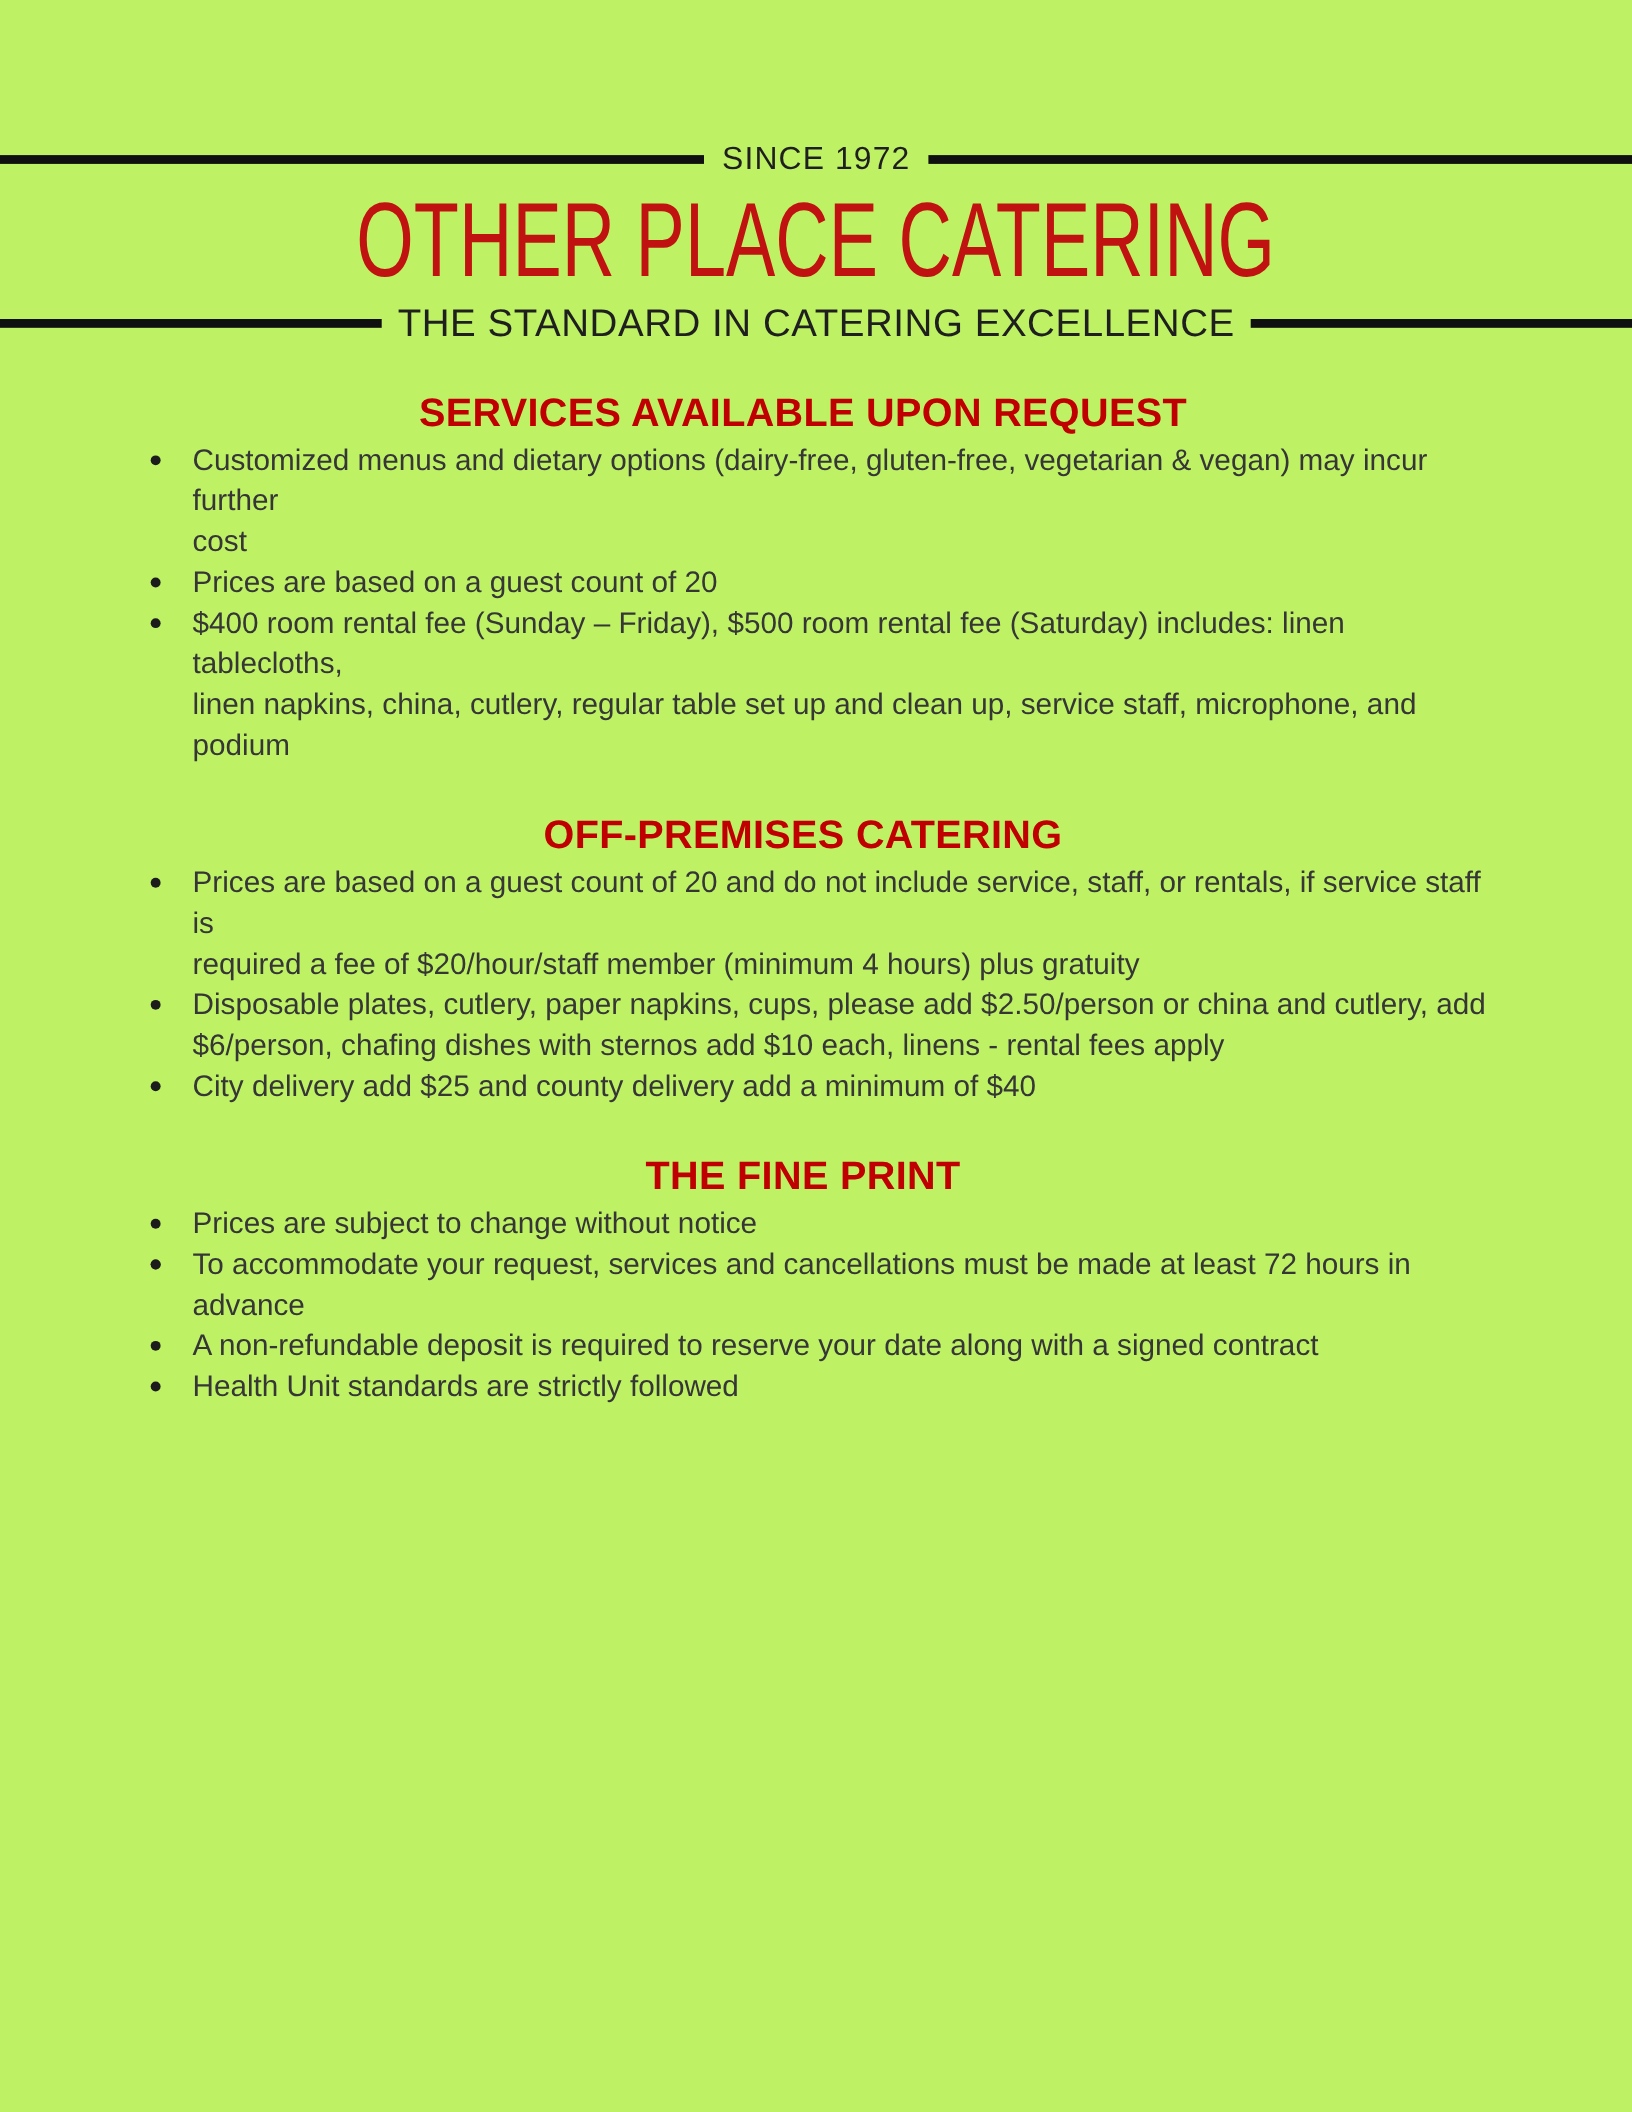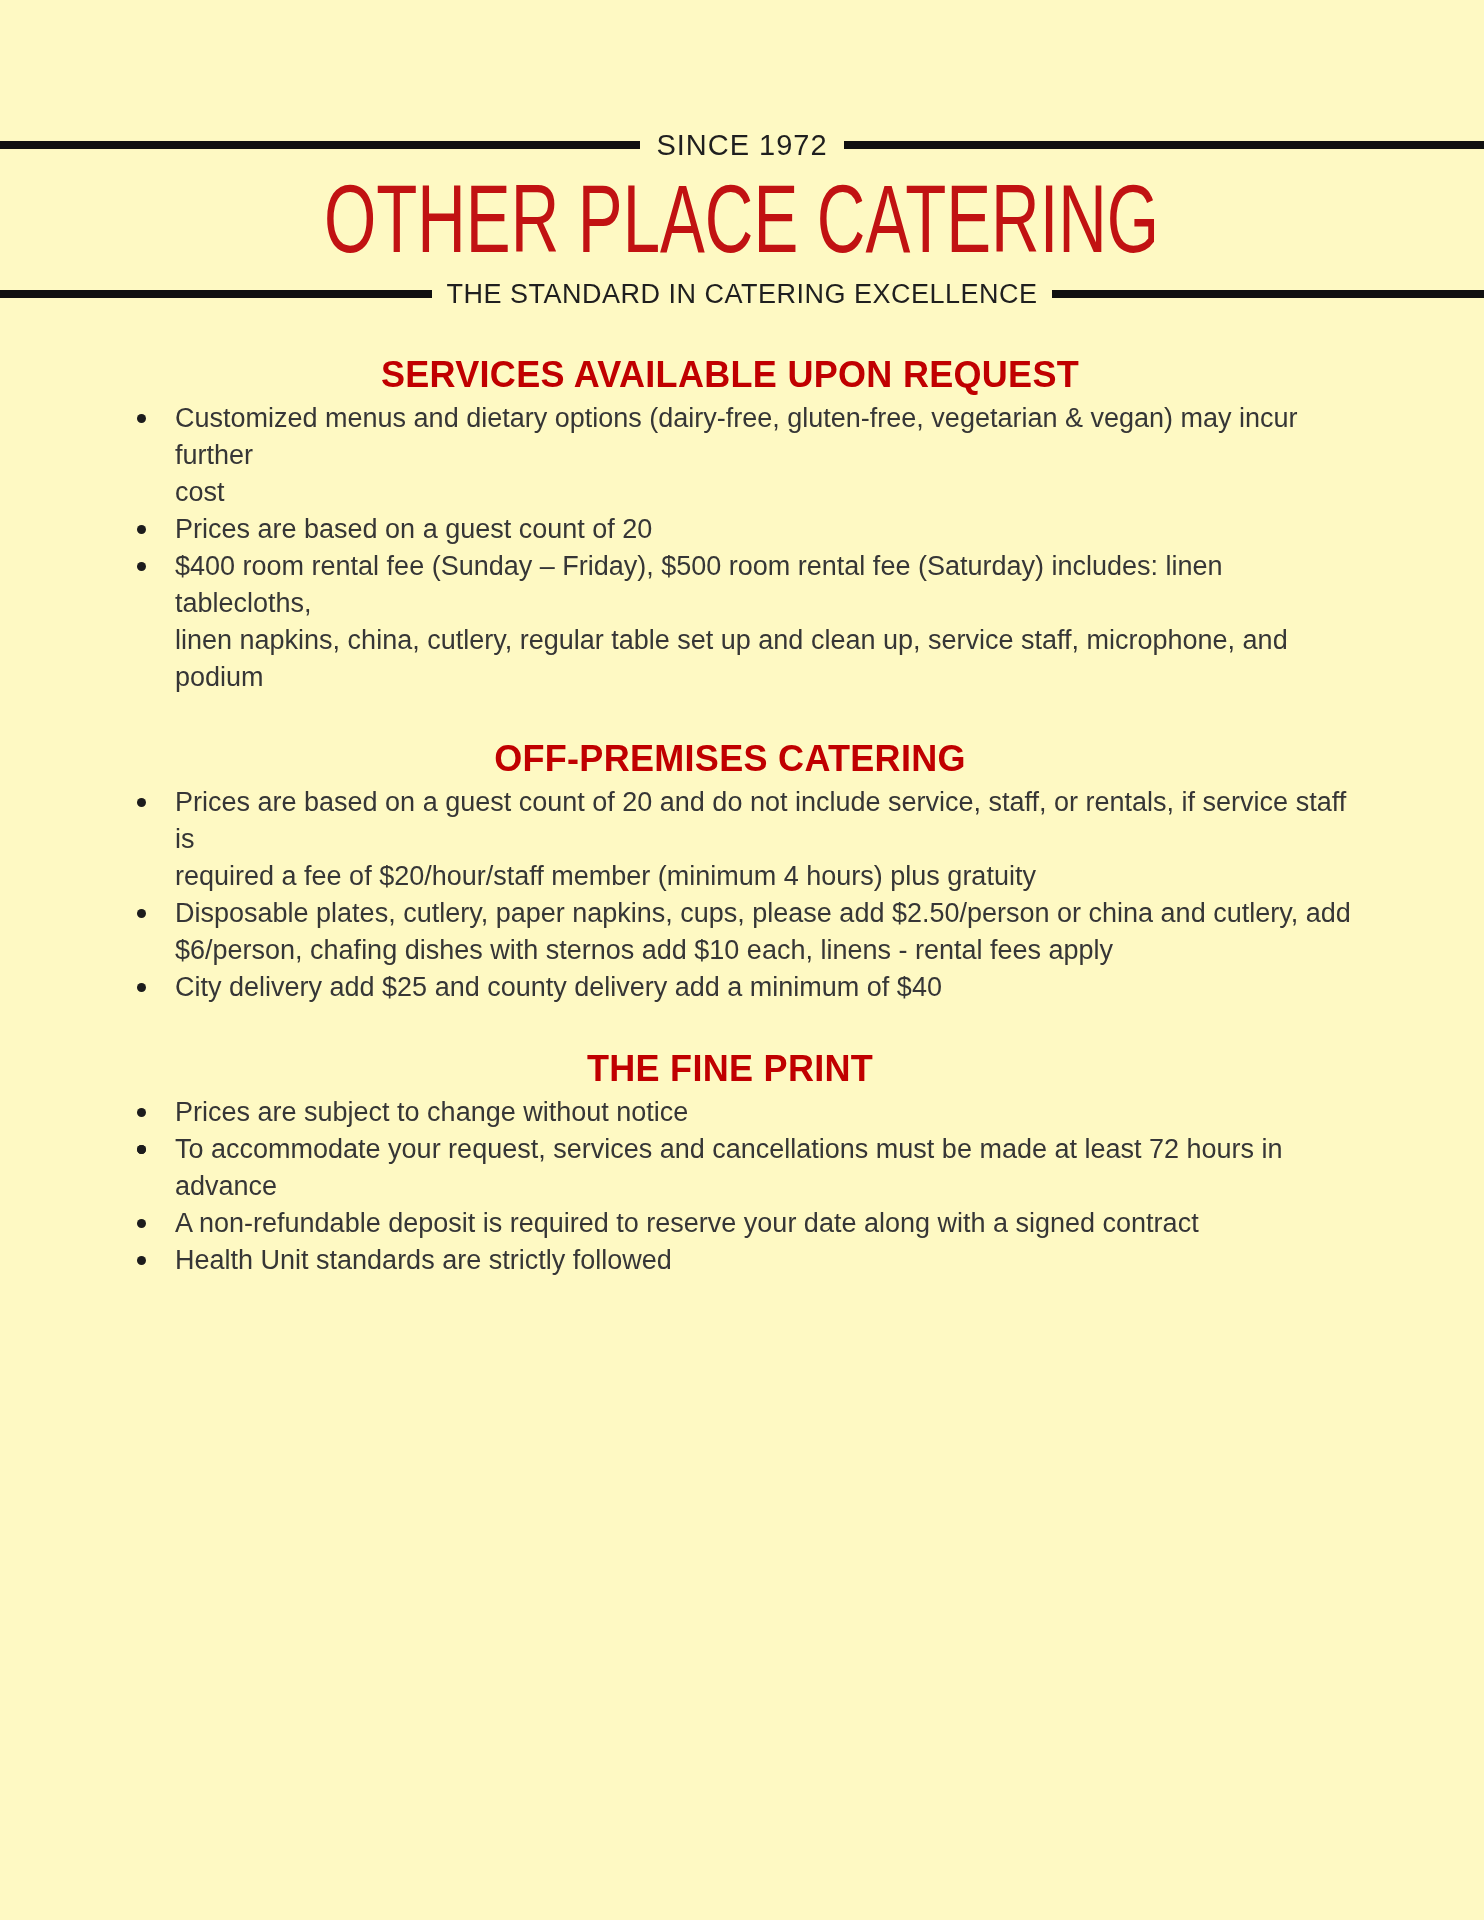--- a/index.html
+++ b/index.html
@@ -4,21 +4,21 @@
 <style>
   html, body {
     margin: 0;
     padding: 0;
     background: #ffffff;
   }
   .page {
     position: relative;
     width: 1484px;
     height: 1920px;
-    background: #fef9c3;
+    background: #bef264;
     font-family: "Liberation Sans", sans-serif;
     overflow: hidden;
   }
 
   
   .divider {
     display: flex;
     align-items: center;
     width: 1484px;
   }
@@ -31,21 +31,21 @@
   .divider-tagline { margin-top: 6px; }
   .since-text {
     font-size: 29px;
     line-height: 34px;
     color: #1f1f1f;
     padding: 0 16px;
     letter-spacing: 1px;
     white-space: nowrap;
   }
   .tagline-text {
-    font-size: 27px;
+    font-size: 35px;
     line-height: 36px;
     color: #1f1f1f;
     padding: 0 14px;
     letter-spacing: 0.5px;
     white-space: nowrap;
   }
 
   
   .main-title {
     margin-top: 6px;

